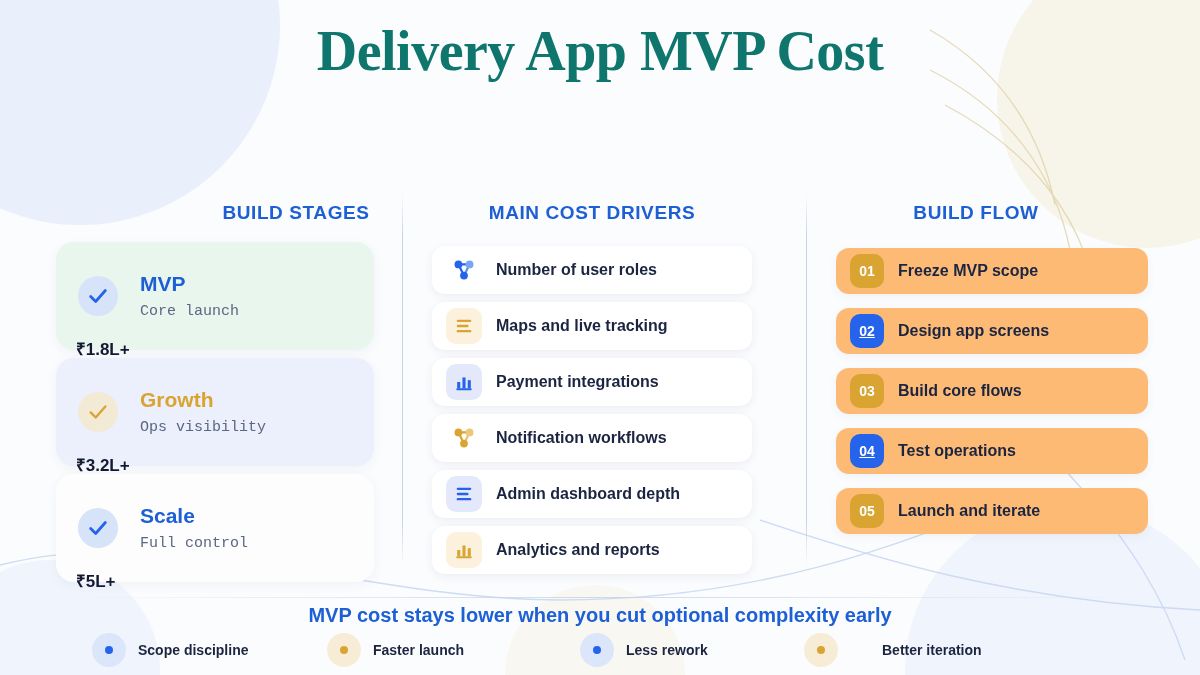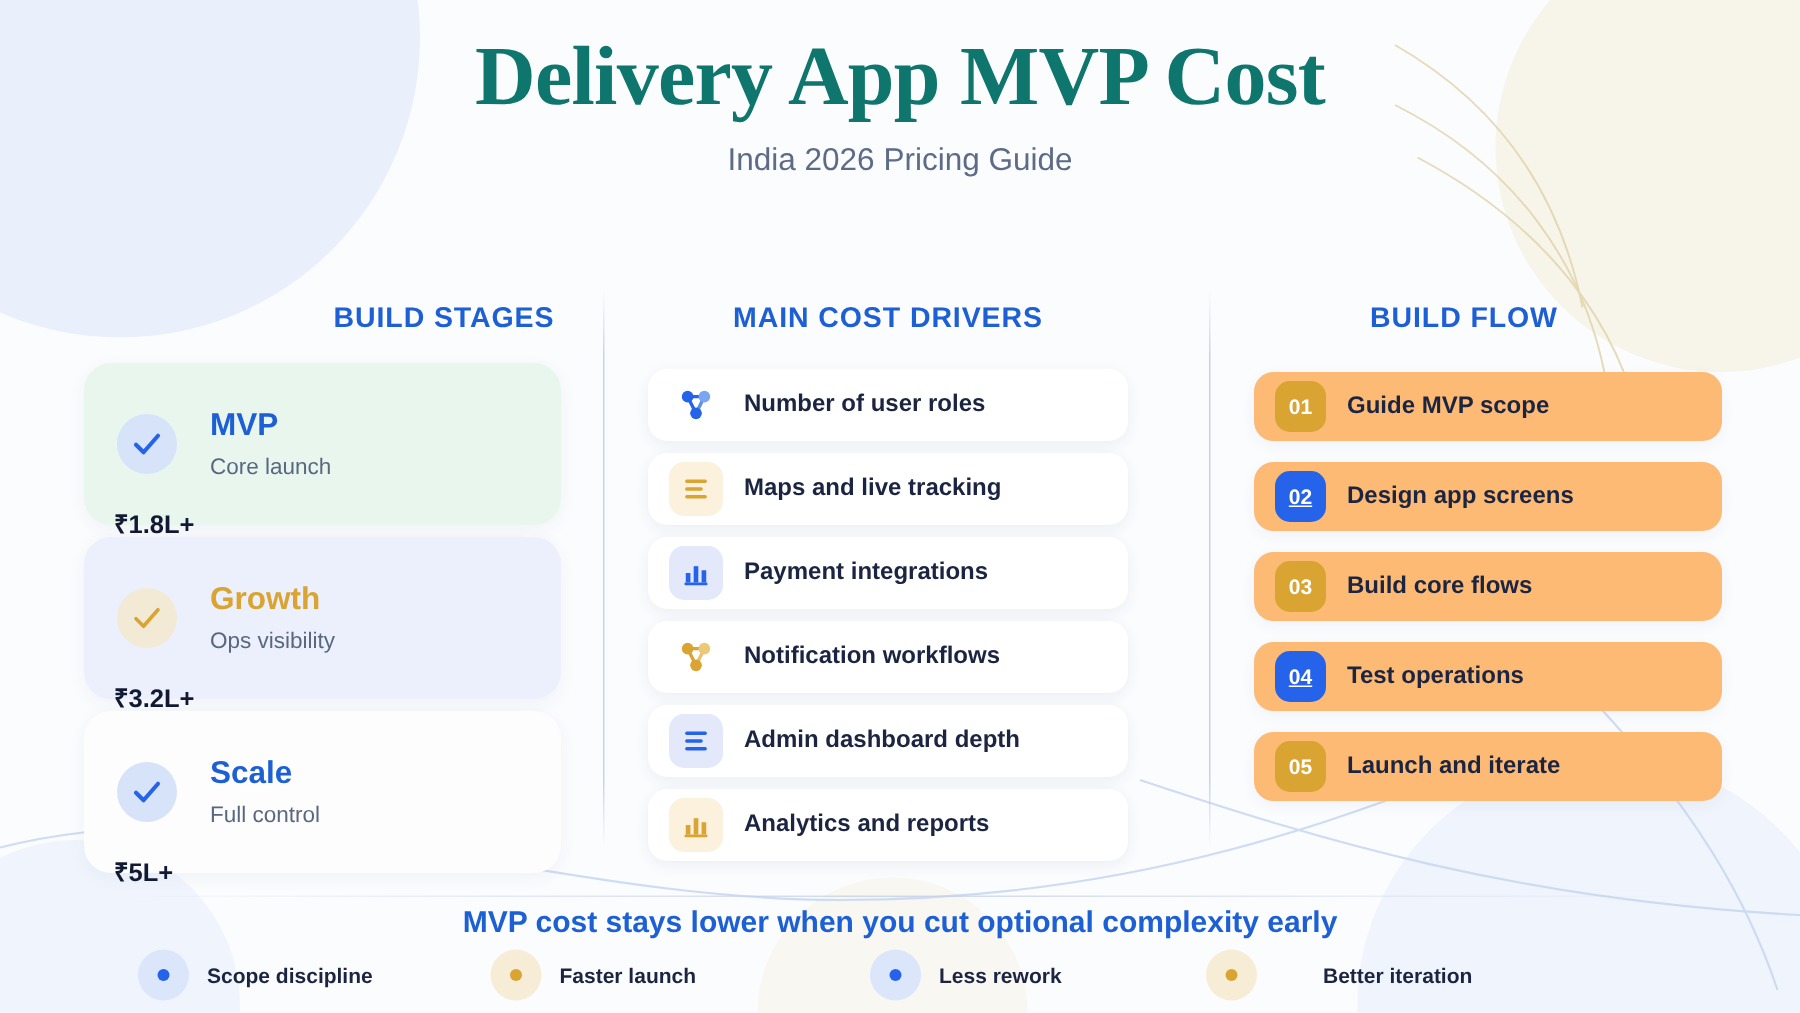--- a/index.html
+++ b/index.html
@@ -83,21 +83,21 @@
   .check-circle {
     width:40px; height:40px; border-radius:50%;
     display:flex; align-items:center; justify-content:center;
     flex:0 0 auto;
   }
   .check-blue  { background:#d7e3f8; }
   .check-amber { background:#f3ead6; }
 
   .stage-text { margin-left:22px; }
   .stage-name { font-size:21px; font-weight:800; line-height:1.15; }
-  .stage-sub  { font-size:15px; color:#5a6780; margin-top:7px; }
+  .stage-sub  { font-size:15px; color:#5a6780; margin-top:7px;font-family:Liberation Mono, monospace; }
 
   .stage-price {
     position:absolute; left:76px;
     font-size:17px; font-weight:800; color:#121a33;
   }
   #price-0 { top:337px; }
   #price-1 { top:453px; }
   #price-2 { top:569px; }
 
   
@@ -183,21 +183,20 @@
     <g fill="none" stroke="#c9d8f2" stroke-width="1.4" opacity=".9">
       <path d="M0,565 C180,520 360,600 560,600 C760,600 900,545 1010,500"></path>
       <path d="M760,520 C880,560 1010,600 1200,610"></path>
       <path d="M1065,470 C1130,540 1165,600 1185,660"></path>
     </g>
   </svg>
 </div>
 
 <div class="header">
   <div class="title">Delivery App MVP Cost</div>
-  <div class="subtitle">India 2026 Pricing Guide</div>
 </div>
 
 <div class="col-head" id="head-stages">BUILD STAGES</div>
 <div class="col-head" id="head-drivers">MAIN COST DRIVERS</div>
 <div class="col-head" id="head-flow">BUILD FLOW</div>
 
 <div class="divider" id="div-1"></div>
 <div class="divider" id="div-2"></div>
 
 <div class="stage" id="stage-0">
@@ -308,21 +307,21 @@
       <rect x="9.3" y="6" width="3.4" height="12" fill="#d9a431"></rect>
       <rect x="15.1" y="9" width="3.4" height="9" fill="#d9a431"></rect>
       <rect x="2.5" y="18" width="17" height="2" rx="1" fill="#d9a431"></rect>
     </svg>
   </div>
   <div class="drv-label">Analytics and reports</div>
 </div>
 
 <div class="flow" style="top:248px">
   <div class="flow-badge badge-gold">01</div>
-  <div class="flow-label">Guide MVP scope</div>
+  <div class="flow-label">Freeze MVP scope</div>
 </div>
 <div class="flow" style="top:308px">
   <div class="flow-badge badge-blue">02</div>
   <div class="flow-label">Design app screens</div>
 </div>
 <div class="flow" style="top:368px">
   <div class="flow-badge badge-gold">03</div>
   <div class="flow-label">Build core flows</div>
 </div>
 <div class="flow" style="top:428px">

